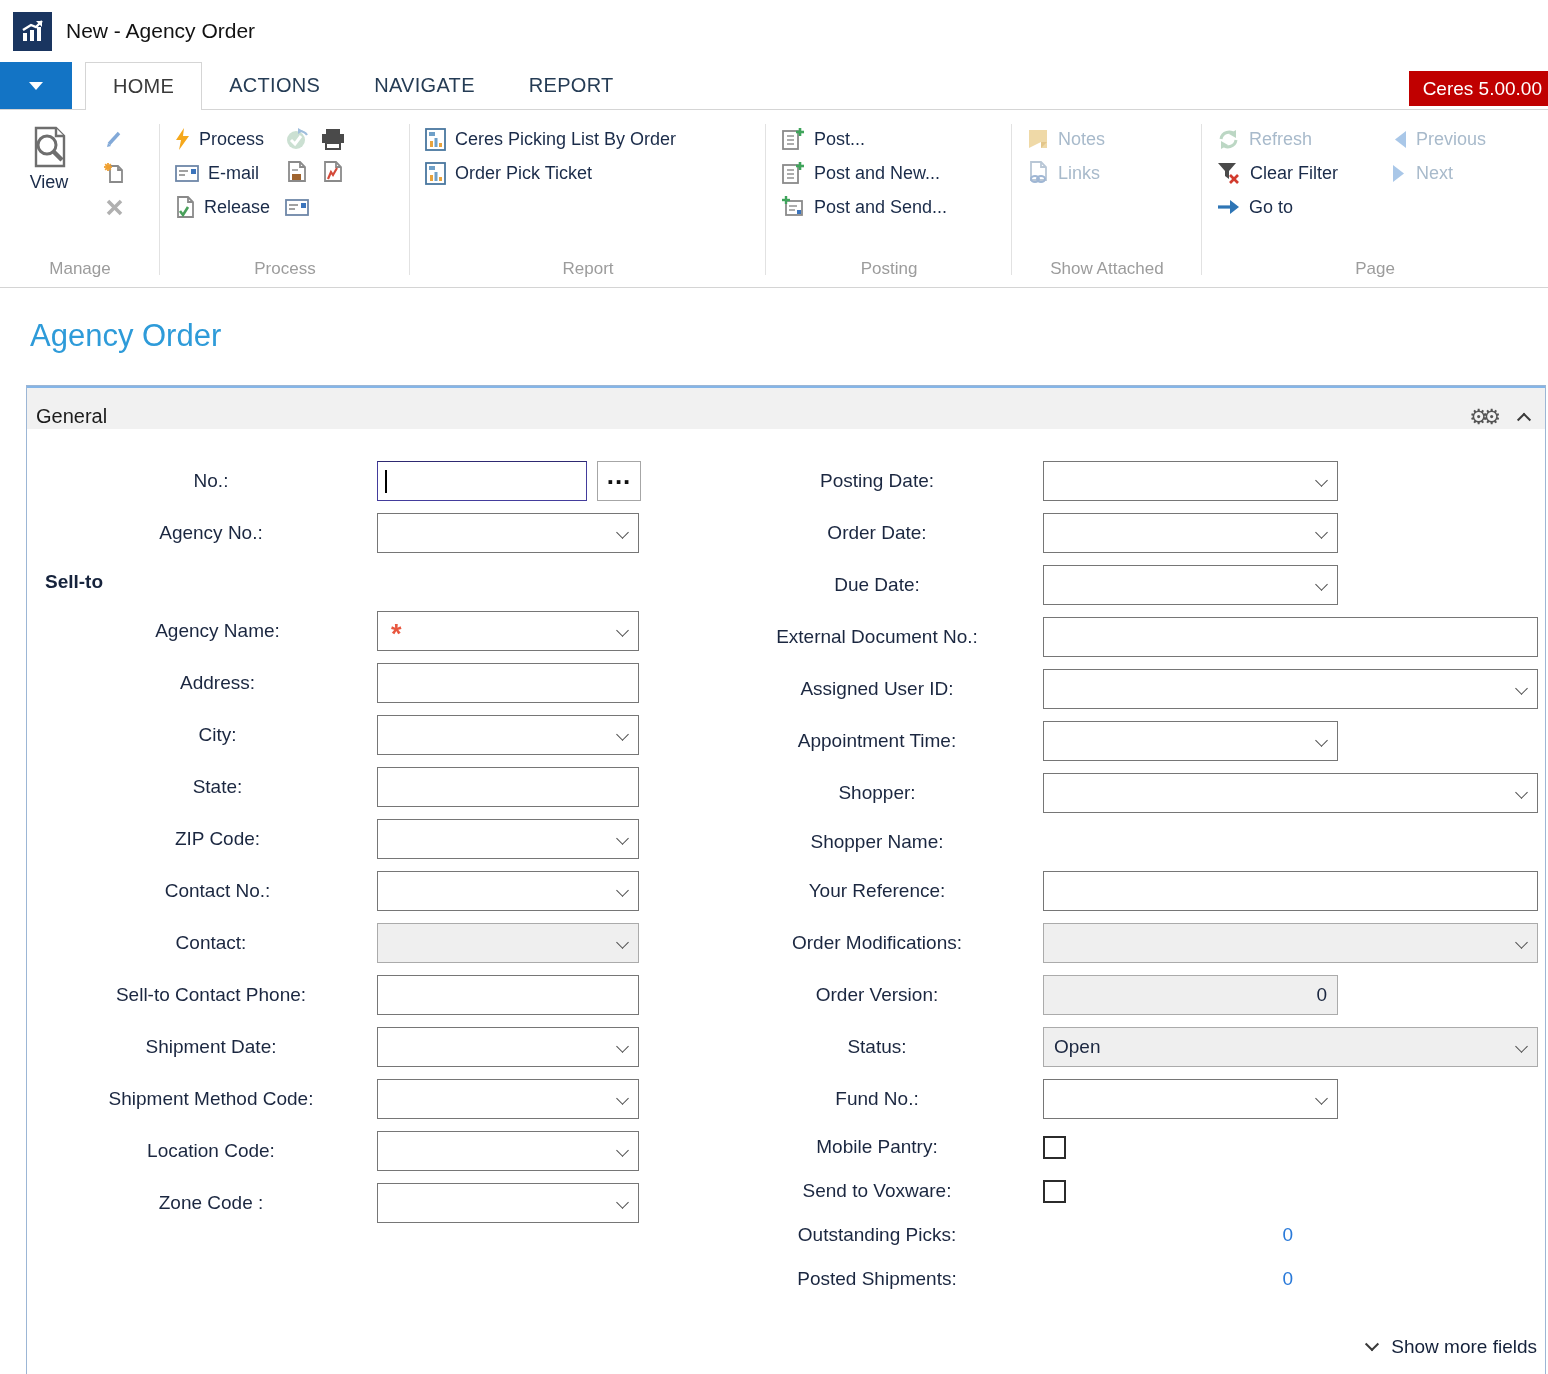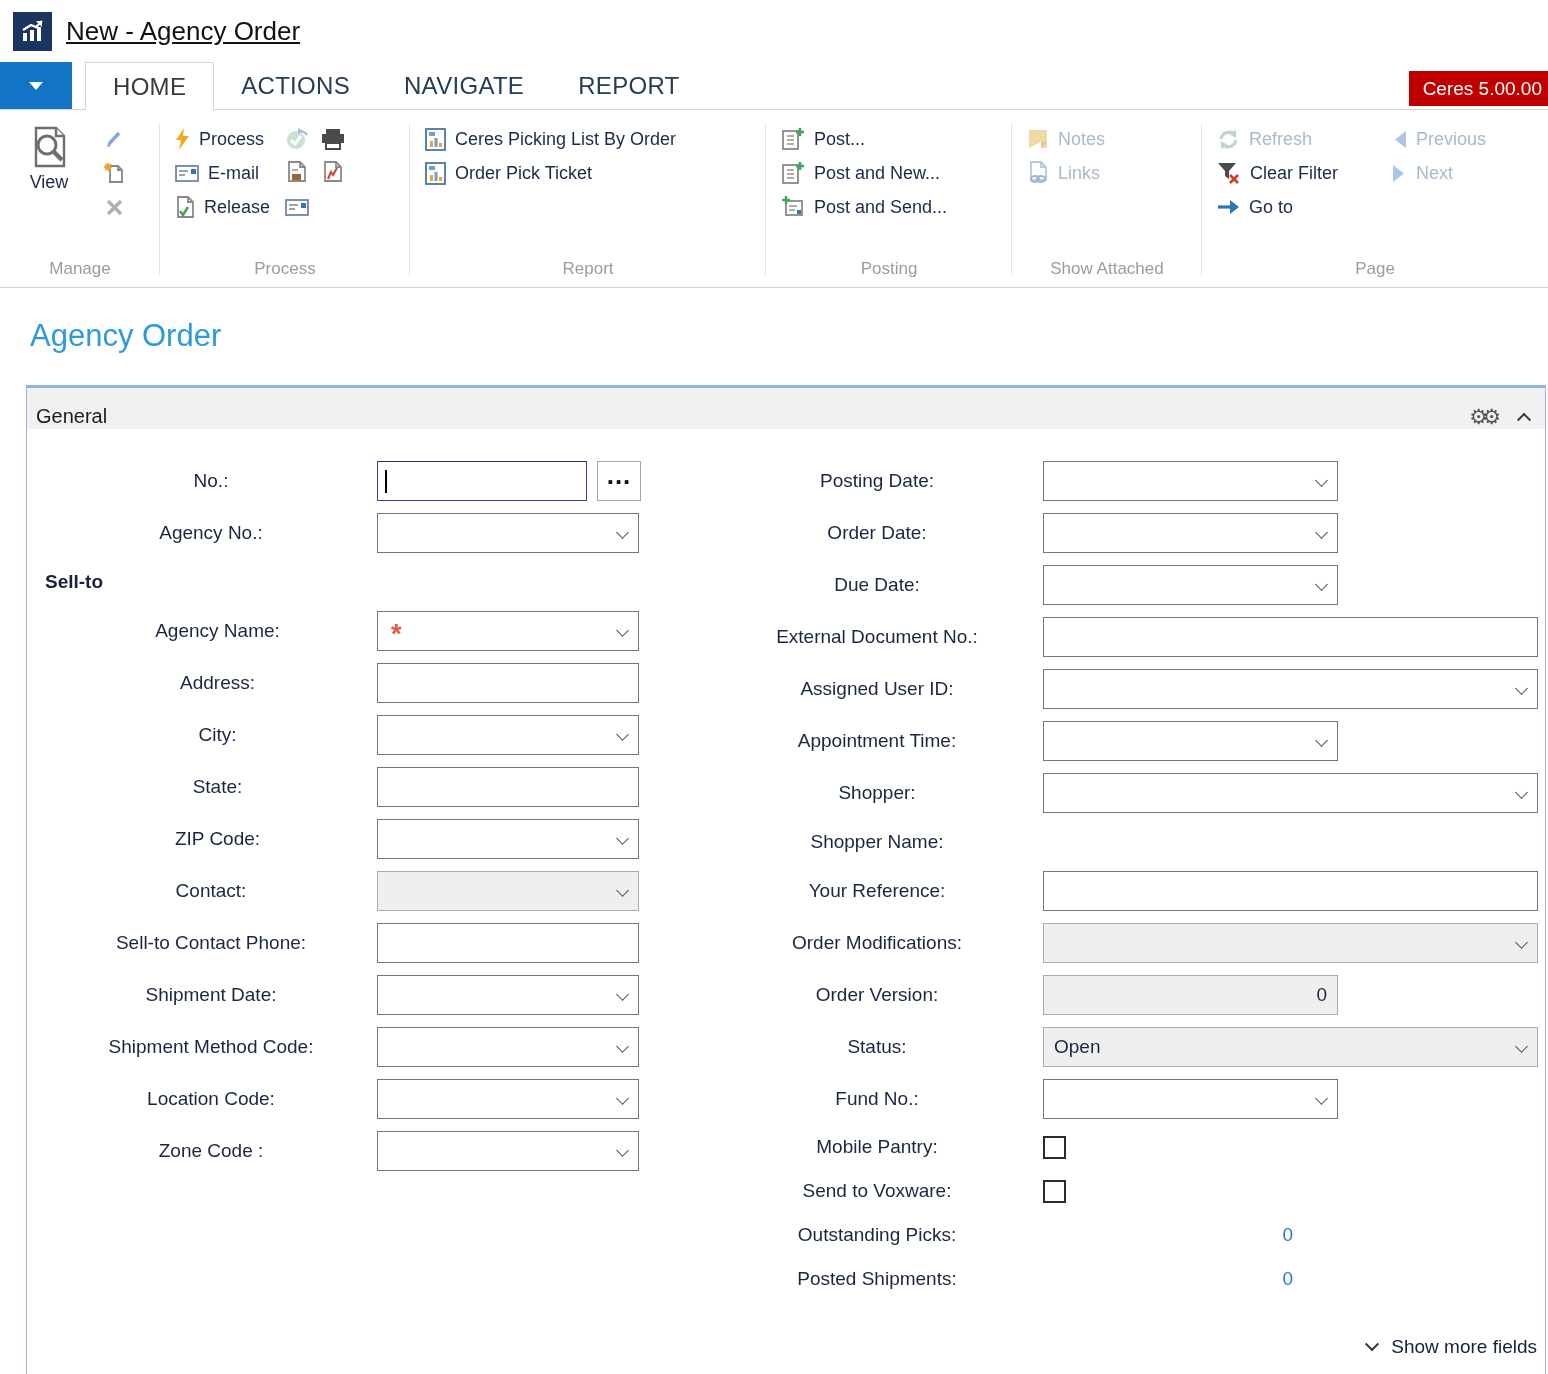--- a/index.html
+++ b/index.html
@@ -3,27 +3,27 @@
 <meta charset="utf-8">
 <style>
   * { box-sizing: border-box; margin: 0; padding: 0; }
   html,body { width:1548px; height:1374px; overflow:hidden; background:#fff;
     font-family:"Liberation Sans", sans-serif; color:#1B2740; }
   .window { position:relative; width:1548px; height:1374px; }
 
   
   .titlebar { height:62px; display:flex; align-items:center; padding-left:13px; }
   .app-icon { width:39px; height:39px; background:#1A3560; display:flex; align-items:center; justify-content:center; flex:0 0 auto; }
-  .title-text { margin-left:14px; font-size:26px; color:#121212;text-decoration:underline; }
+  .title-text { margin-left:14px; font-size:21px; color:#121212; }
 
   
   .tabrow { height:48px; display:flex; align-items:stretch; position:relative; border-bottom:1px solid #D5D5D5; }
   .app-menu { width:72px; background:#1374C5; display:flex; align-items:center; justify-content:center; cursor:pointer; }
   .app-menu .tri { width:0; height:0; border-left:7px solid transparent; border-right:7px solid transparent; border-top:8px solid #fff; }
-  .tab { padding:0 27px; display:flex; align-items:center; font-size:24px; color:#253C55; cursor:pointer; letter-spacing:.3px; }
+  .tab { padding:0 27px; display:flex; align-items:center; font-size:20px; color:#253C55; cursor:pointer; letter-spacing:.3px; }
   .tab.first { margin-left:13px; }
   .tab.active { background:#fff; border:1px solid #D5D5D5; border-bottom:none; margin-bottom:-1px; color:#3A3A3A; }
   .version-badge { position:absolute; right:0; bottom:3px; height:35px; background:#C00000; color:#fff;
     font-size:19px; display:flex; align-items:center; padding:0 6px 0 14px; }
 
   
   .ribbon { height:178px; border-bottom:1px solid #D4D4D4; display:flex; background:#fff; }
   .rgroup { position:relative; display:flex; flex-direction:column; padding-top:10px; }
   .rgroup::after { content:''; position:absolute; right:0; top:14px; bottom:12px; width:1px; background:#E2E2E2; }
   .rgroup:last-child::after { display:none; }
@@ -441,20 +441,28 @@
         </div>
         <div class="frow">
           <span class="lbl indent">ZIP Code:</span>
           <span class="ctl">
               <span class="ibox w262">
                 <span class="dchev"></span>
               </span>
             </span>
         </div>
         <div class="frow">
+          <span class="lbl indent">Contact No.:</span>
+          <span class="ctl">
+              <span class="ibox w262">
+                <span class="dchev"></span>
+              </span>
+            </span>
+        </div>
+        <div class="frow">
           <span class="lbl">Contact:</span>
           <span class="ctl">
               <span class="ibox w262 dis">
                 <span class="dchev"></span>
               </span>
             </span>
         </div>
         <div class="frow">
           <span class="lbl">Sell-to Contact Phone:</span>
           <span class="ctl">

